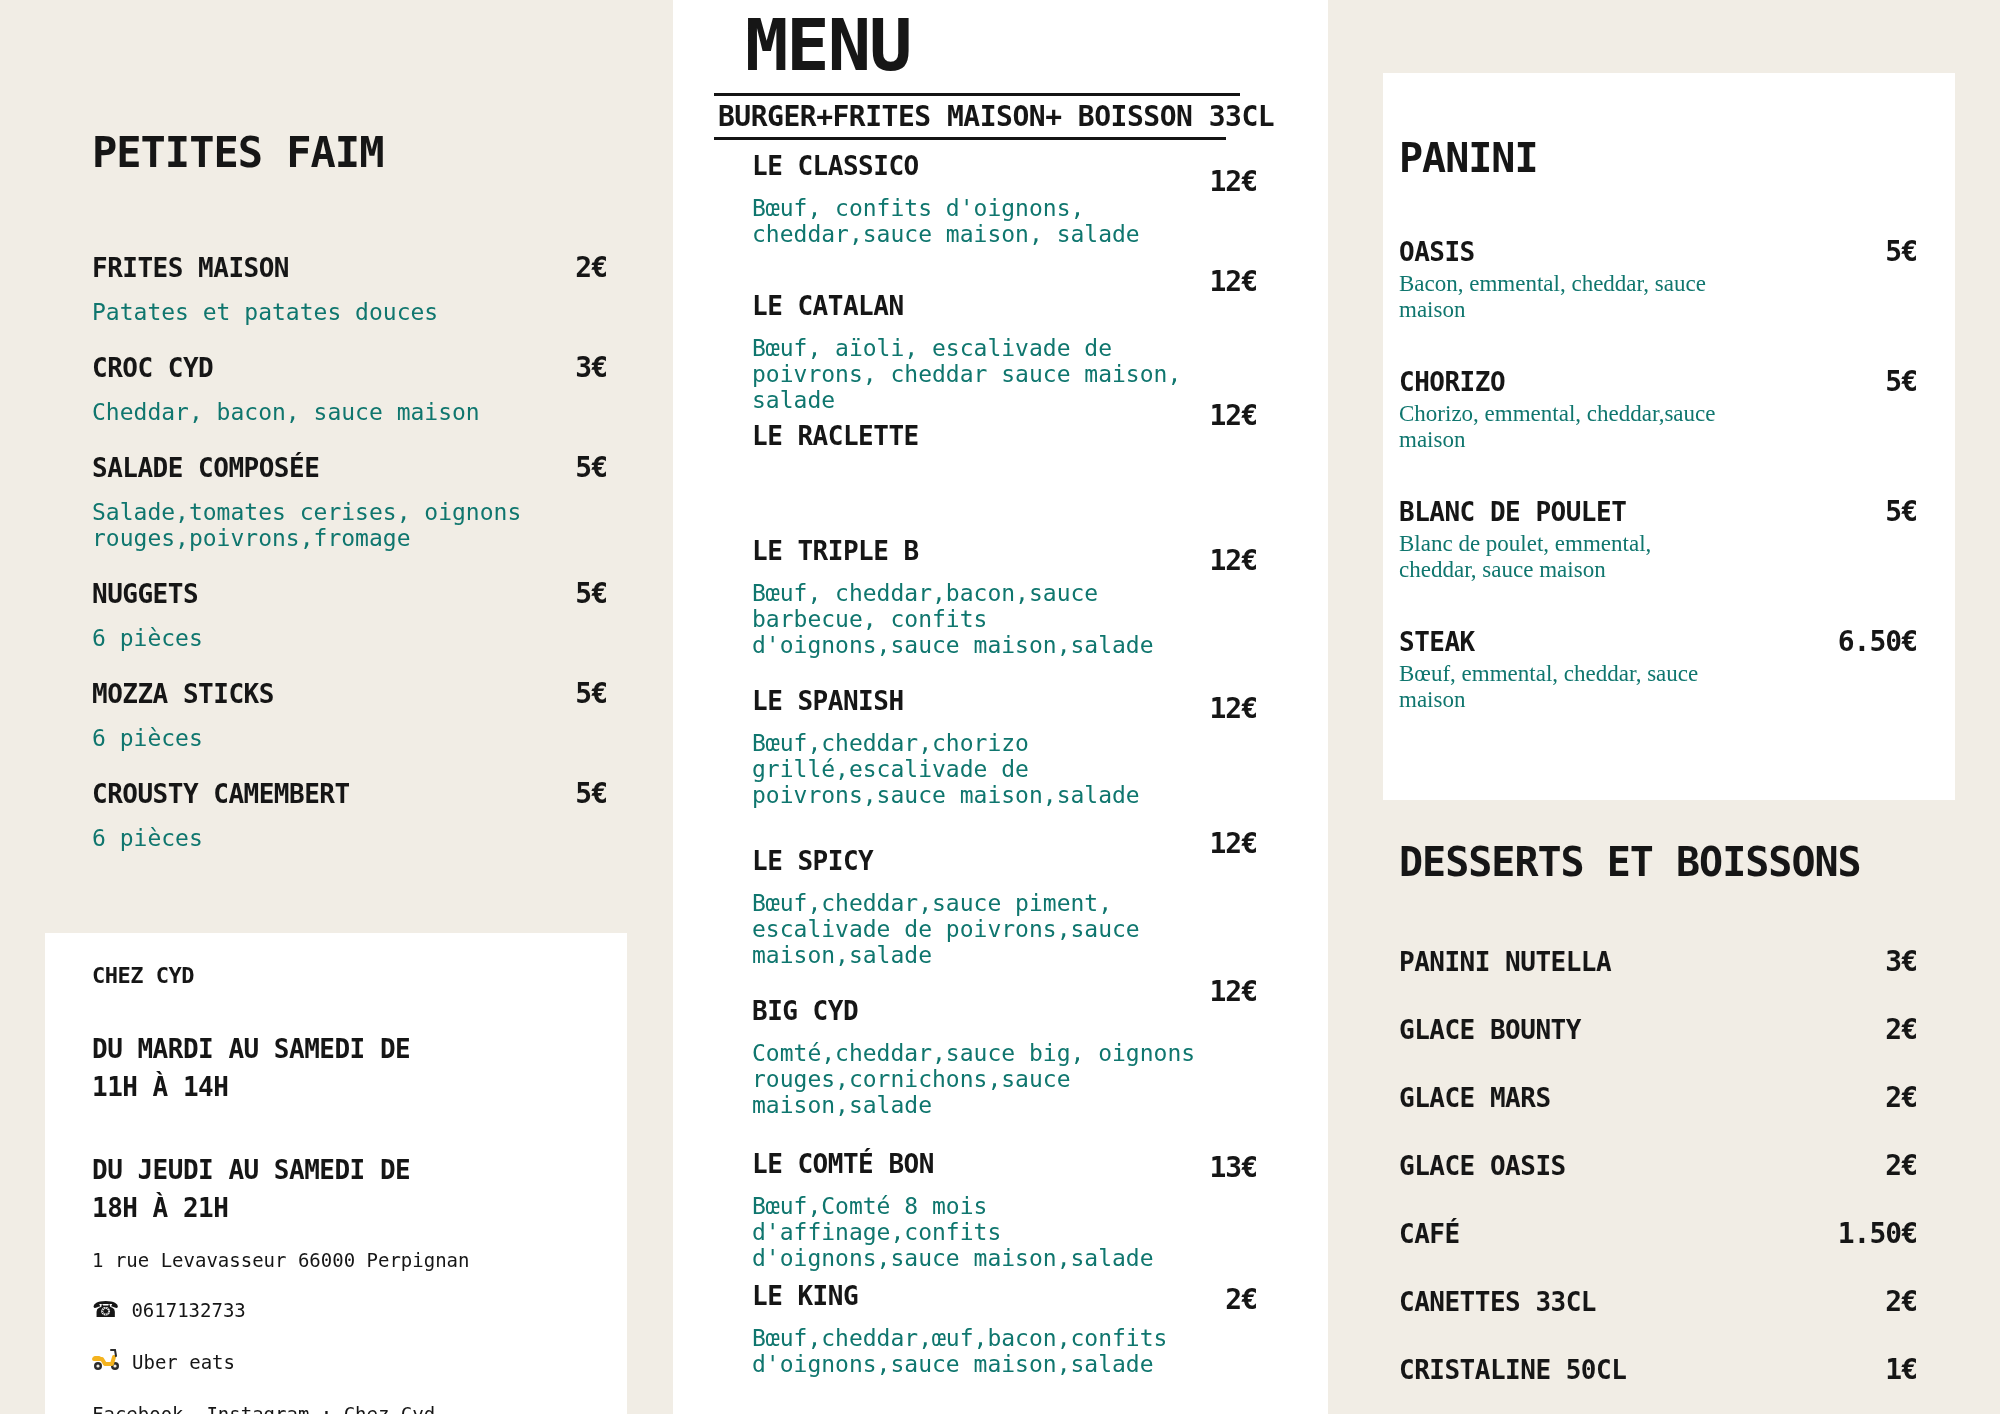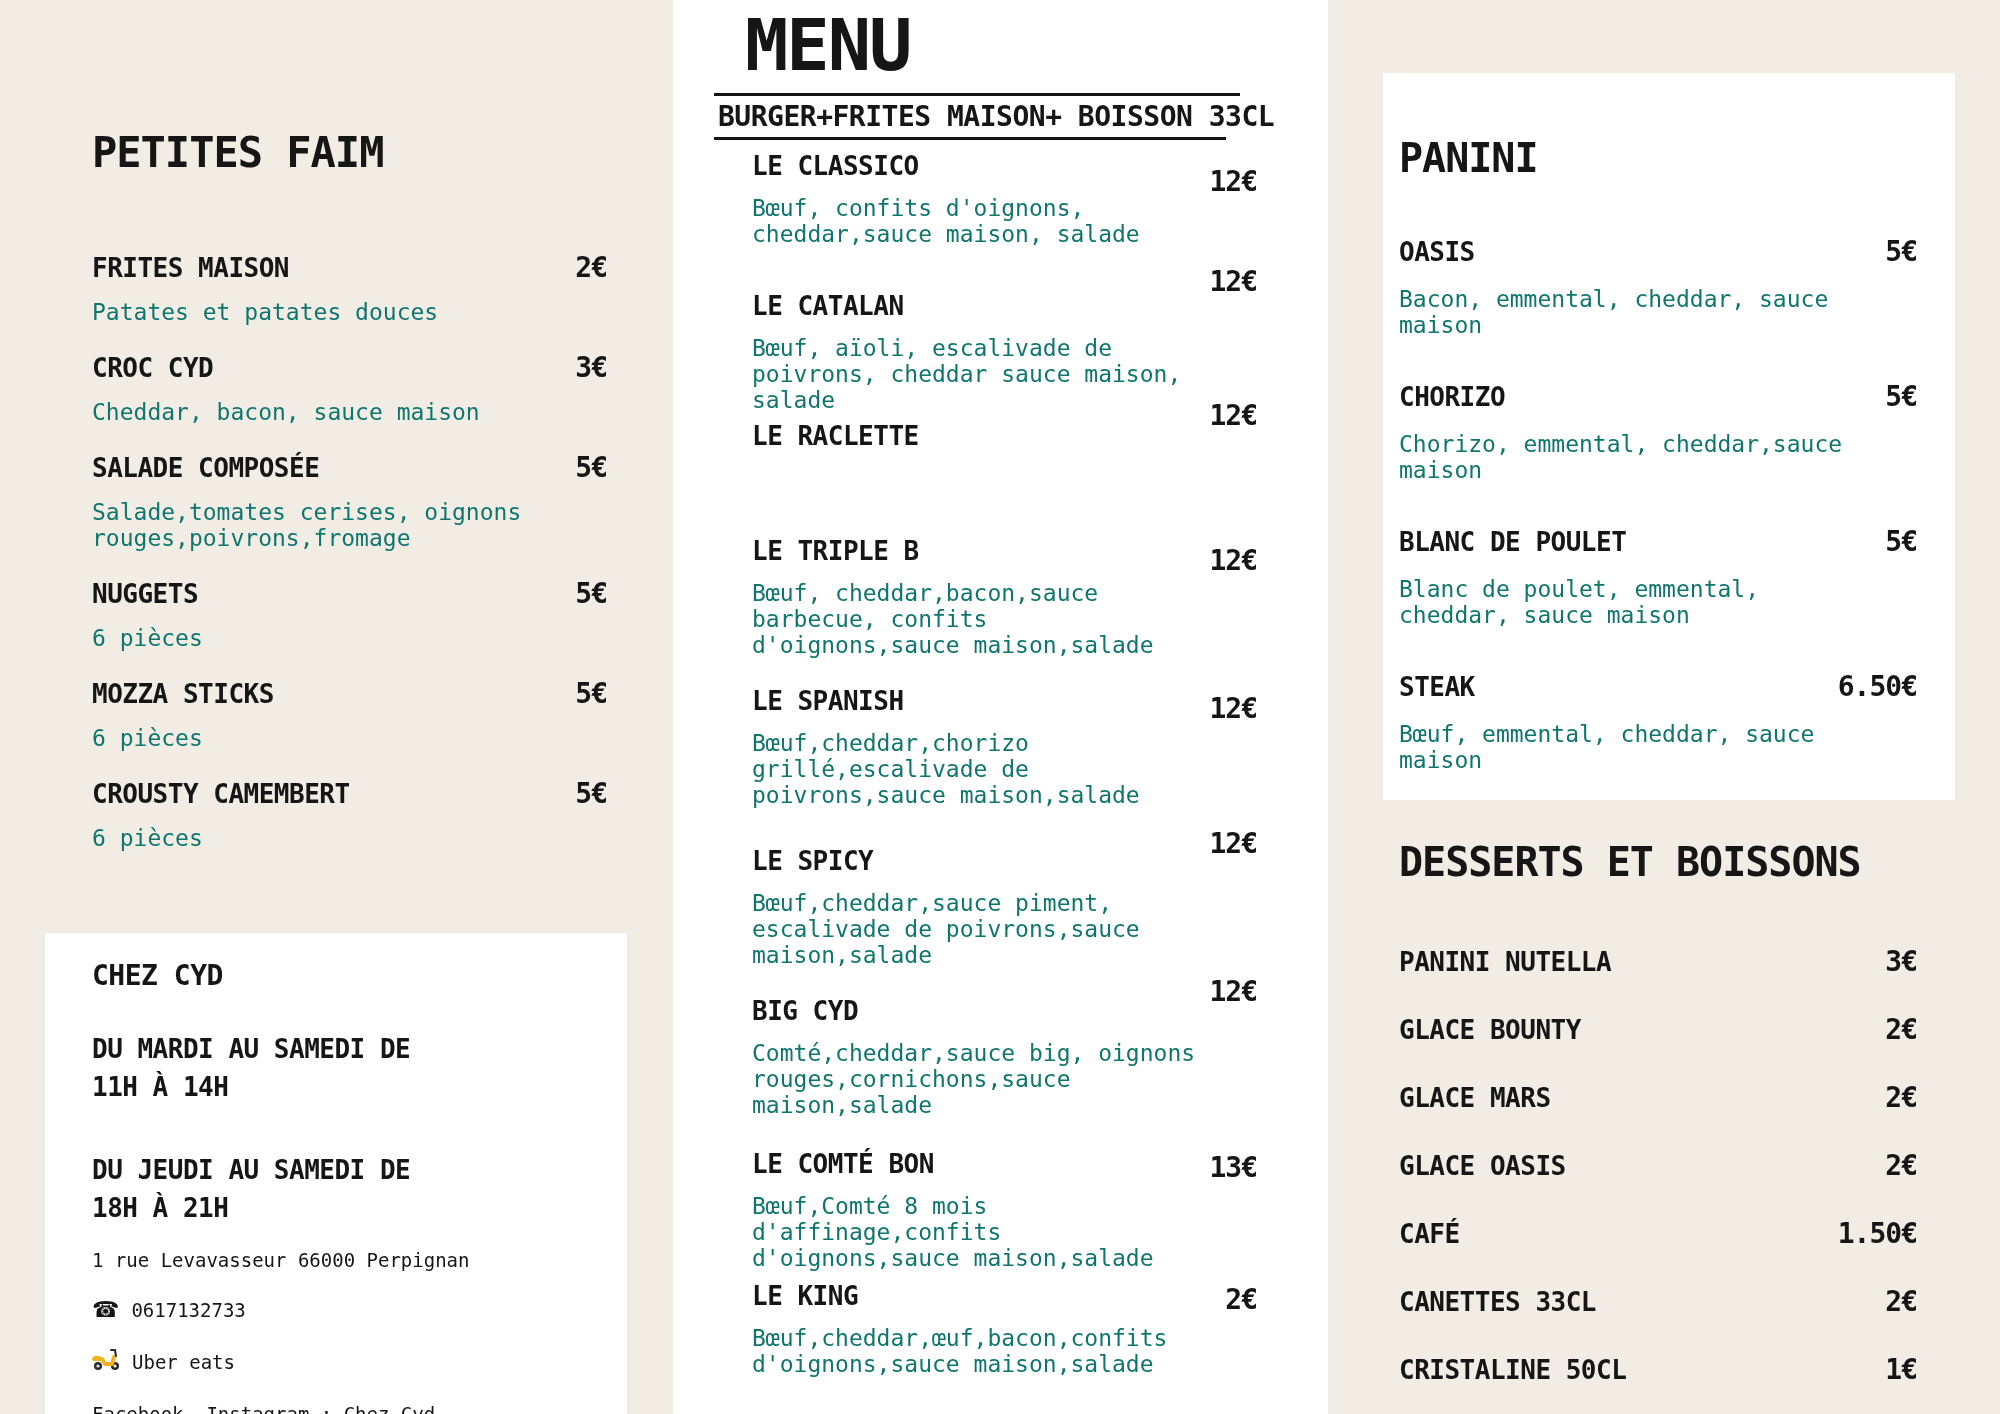--- a/index.html
+++ b/index.html
@@ -22,21 +22,21 @@
   .desc{font-size:23px;line-height:26px;margin-top:15px;white-space:pre-line;color:#0f766e;}
   .row{display:flex;justify-content:space-between;align-items:flex-start;line-height:32px;}
 
   
   #left-title{position:absolute;left:92px;top:128px;}
   #left-items{position:absolute;left:92px;top:252px;width:515px;}
   .mini-item{margin-bottom:27px;}
 
   
   #info-content{position:absolute;left:92px;top:960px;width:495px;}
-  .info-title{font-size:28px;font-weight:bold;line-height:32px;margin-bottom:38px;letter-spacing:-0.5px;}
+  .info-title{font-size:22px;font-weight:bold;line-height:32px;margin-bottom:38px;letter-spacing:-0.5px;}
   .hours{font-size:26px;font-weight:bold;line-height:38px;margin-bottom:45px;white-space:pre-line;letter-spacing:-0.5px;}
   .hours.last{margin-bottom:20px;}
   .info-line{font-size:19px;line-height:26px;margin-bottom:24px;display:flex;align-items:center;gap:12px;}
   .phone-glyph{font-family:"DejaVu Sans","Liberation Sans",sans-serif;font-size:22px;line-height:26px;}
 
   
   #menu-title{position:absolute;left:745px;top:2px;font-size:72px;line-height:86px;font-weight:bold;letter-spacing:-2px;}
   .rule{position:absolute;height:3px;background:#141414;}
   #rule-top{left:714px;top:93px;width:526px;}
   #rule-bottom{left:714px;top:137px;width:512px;}
@@ -53,21 +53,21 @@
   .burger:nth-of-type(7){top:995px}  .burger:nth-of-type(7) .price{top:-19px}
   .burger:nth-of-type(8){top:1148px} .burger:nth-of-type(8) .price{top:4px}
   .burger:nth-of-type(9){top:1280px} .burger:nth-of-type(9) .price{top:4px}
   .burger .item-name{line-height:32px;display:inline-block;}
   .burger .desc{margin-top:13px;}
 
   
   #panini-title{position:absolute;left:1399px;top:134px;font-size:40px;line-height:48px;font-weight:bold;letter-spacing:-1px;}
   #panini-items{position:absolute;left:1399px;top:236px;width:518px;}
   .panini-item{margin-bottom:43px;}
-  .panini-item .desc{margin-top:18px;}
+  .panini-item .desc{margin-top:3px;font-family:Liberation Serif, serif;}
 
   #desserts{position:absolute;left:1399px;top:838px;width:518px;}
   #desserts-title{font-size:40px;line-height:48px;font-weight:bold;letter-spacing:-1px;margin-bottom:60px;}
   .dessert-row{display:flex;justify-content:space-between;align-items:flex-start;line-height:32px;margin-bottom:36px;}
 
   .icon-svg{display:inline-block;vertical-align:middle;}
 </style>
 </head>
 <body>
 

